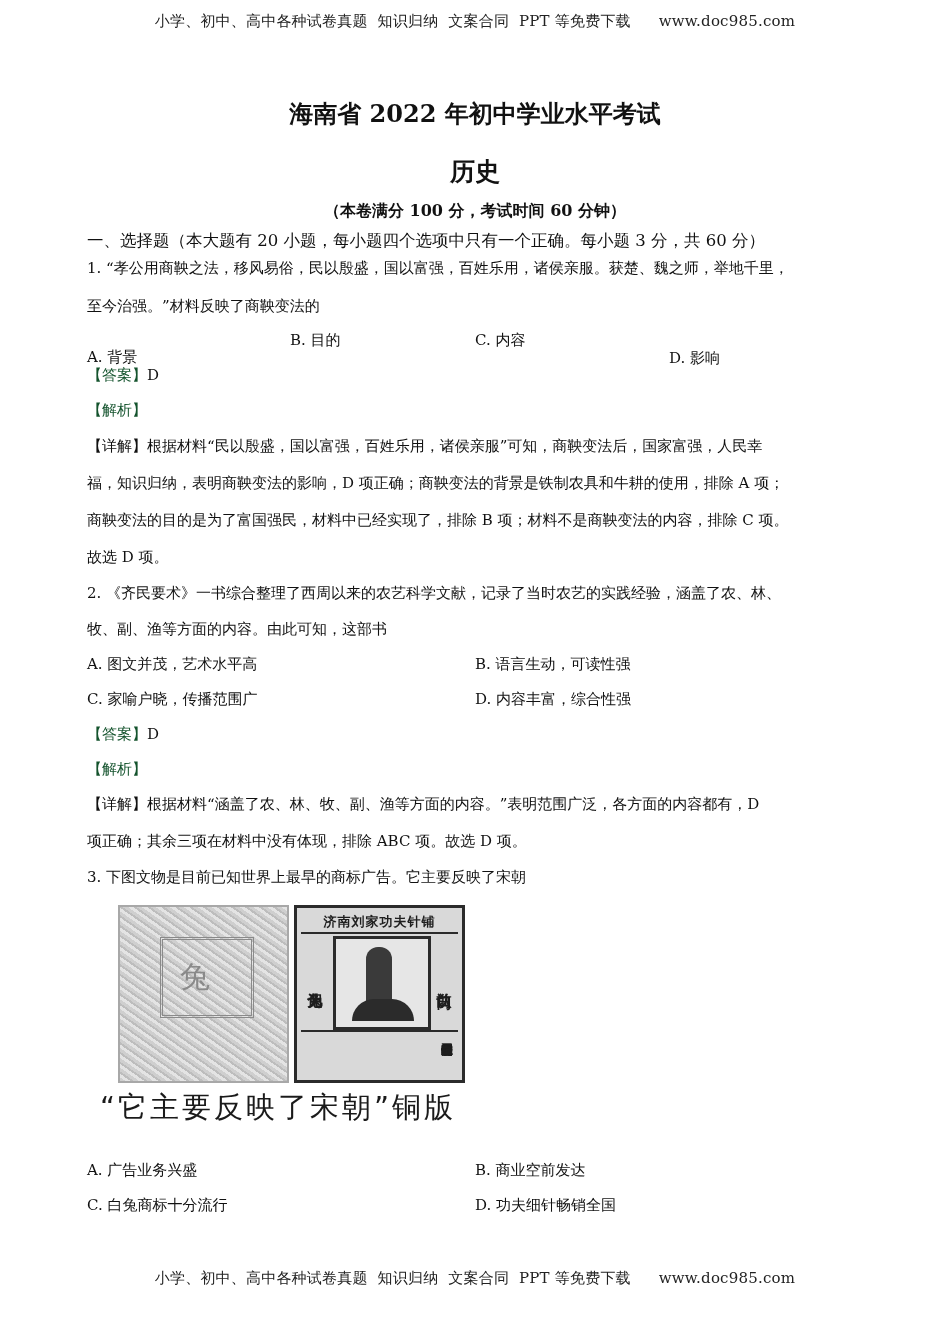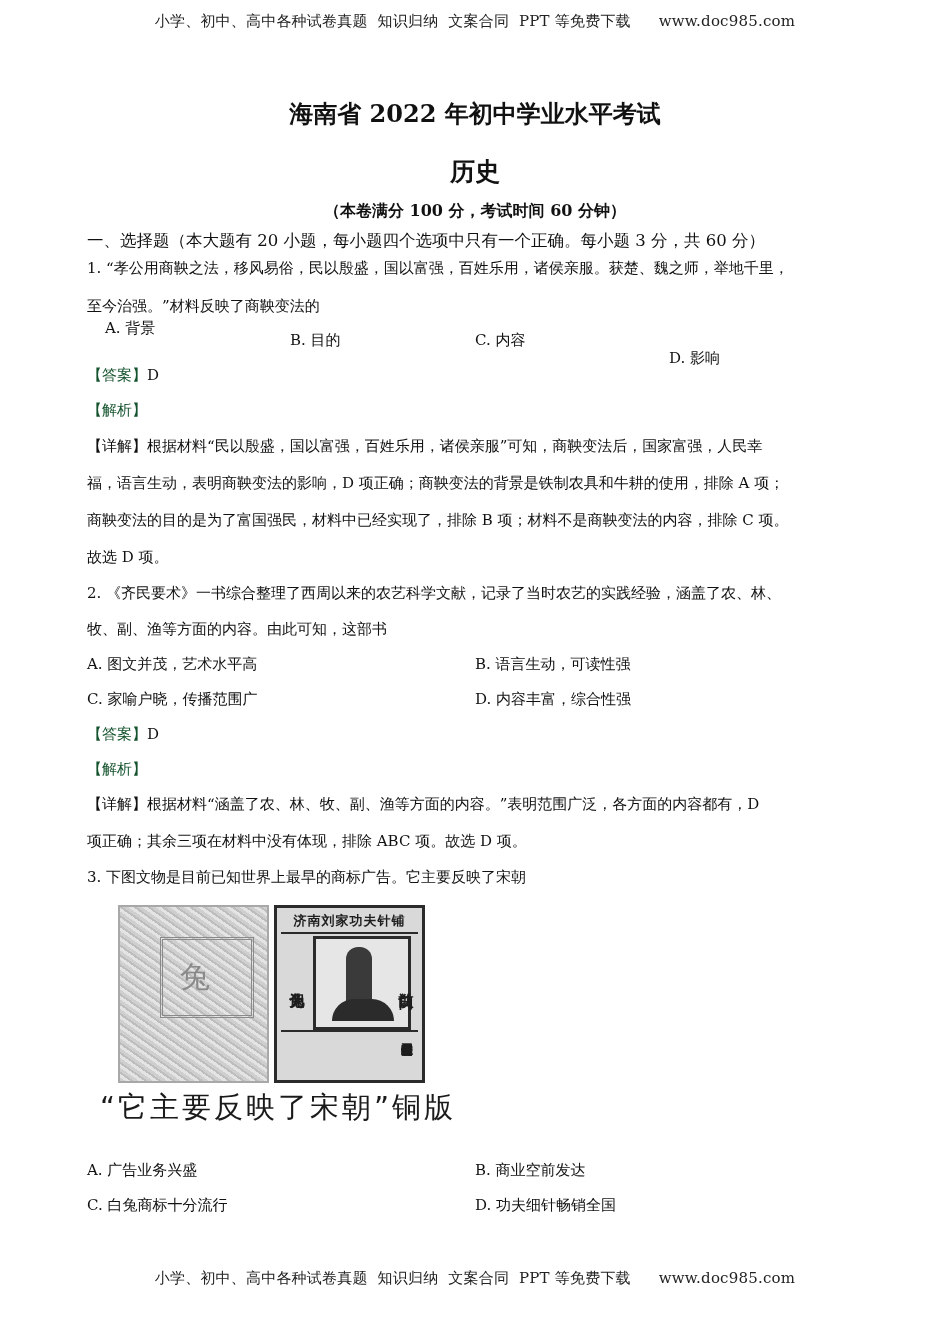--- a/index.html
+++ b/index.html
@@ -28,21 +28,21 @@
   .line {
     position: absolute; left: 87px; font-size: 15px; white-space: nowrap;
   }
   .opt { position: absolute; font-size: 15px; white-space: nowrap; }
   .blue { color: #14532d; }
   .figure {
     position: absolute; left: 118px; top: 905px; width: 350px; height: 178px;
     display: flex; gap: 5px;
   }
   .plate {
-    width: 151px; height: 178px; position: relative; box-sizing: border-box; font-family: Liberation Mono, monospace;
+    width: 171px; height: 178px; position: relative; box-sizing: border-box;
   }
   .plate-left {
     background: repeating-linear-gradient(35deg, #cfcfcf 0 3px, #e4e4e4 3px 6px, #bdbdbd 6px 8px);
     border: 2px solid #a8a8a8;
   }
   .plate-left .inner {
     position: absolute; left: 40px; top: 30px; width: 88px; height: 75px;
     border: 3px double #8a8a8a;
   }
   .plate-left .glyph {
@@ -92,28 +92,28 @@
 <div class="banner banner-top"><span>小学、初中、高中各种试卷真题  知识归纳  文案合同  PPT 等免费下载</span><span class="url">www.doc985.com</span></div>
 
 <div class="title" style="top:98px;">海南省 2022 年初中学业水平考试</div>
 <div class="title subject" style="top:155px;">历史</div>
 <div class="title note" style="top:201px;">（本卷满分 100 分，考试时间 60 分钟）</div>
 <div class="section-head" style="top:230px;">一、选择题（本大题有 20 小题，每小题四个选项中只有一个正确。每小题 3 分，共 60 分）</div>
 
 <div>
   <div class="line" style="top:259px;">1. “孝公用商鞅之法，移风易俗，民以殷盛，国以富强，百姓乐用，诸侯亲服。获楚、魏之师，举地千里，</div>
   <div class="line" style="top:297px;">至今治强。”材料反映了商鞅变法的</div>
-  <div class="opt" style="left:87px; top:319px;margin-left:18px;">A. 背景</div>
+  <div class="opt" style="left:87px; top:348px;">A. 背景</div>
   <div class="opt" style="left:290px; top:331px;">B. 目的</div>
   <div class="opt" style="left:475px; top:331px;">C. 内容</div>
   <div class="opt" style="left:669px; top:331px;margin-top:18px;">D. 影响</div>
   <div class="line" style="top:366px;"><span class="blue">【答案】</span><span>D</span></div>
   <div class="line blue" style="top:401px;">【解析】</div>
   <div class="line" style="top:437px;"><span>【详解】</span><span>根据材料“民以殷盛，国以富强，百姓乐用，诸侯亲服”可知，商鞅变法后，国家富强，人民幸</span></div>
-  <div class="line" style="top:474px;">福，语言生动，表明商鞅变法的影响，D 项正确；商鞅变法的背景是铁制农具和牛耕的使用，排除 A 项；</div>
+  <div class="line" style="top:474px;">福，知识归纳，表明商鞅变法的影响，D 项正确；商鞅变法的背景是铁制农具和牛耕的使用，排除 A 项；</div>
   <div class="line" style="top:511px;">商鞅变法的目的是为了富国强民，材料中已经实现了，排除 B 项；材料不是商鞅变法的内容，排除 C 项。</div>
   <div class="line" style="top:548px;">故选 D 项。</div>
 </div>
 
 <div>
   <div class="line" style="top:584px;">2. 《齐民要术》一书综合整理了西周以来的农艺科学文献，记录了当时农艺的实践经验，涵盖了农、林、</div>
   <div class="line" style="top:620px;">牧、副、渔等方面的内容。由此可知，这部书</div>
   <div class="opt" style="left:87px; top:655px;">A. 图文并茂，艺术水平高</div>
   <div class="opt" style="left:475px; top:655px;">B. 语言生动，可读性强</div>
   <div class="opt" style="left:87px; top:690px;">C. 家喻户晓，传播范围广</div>

